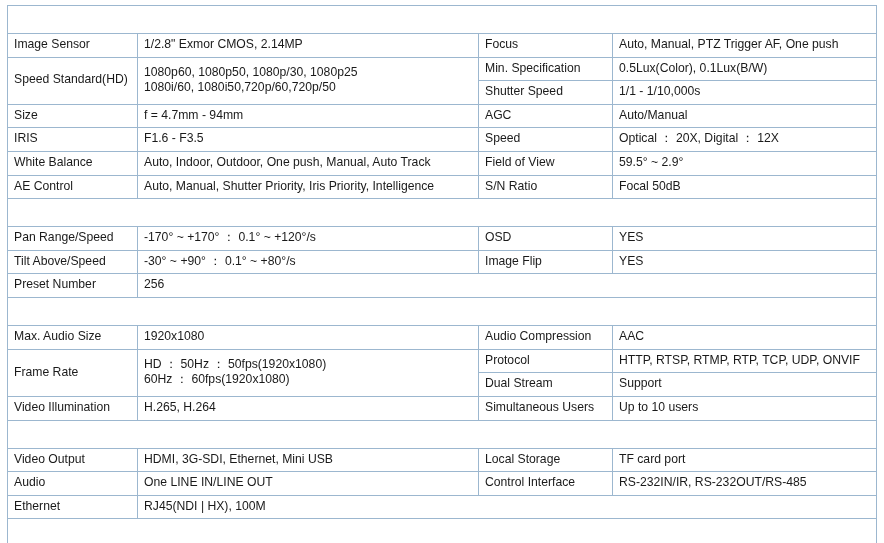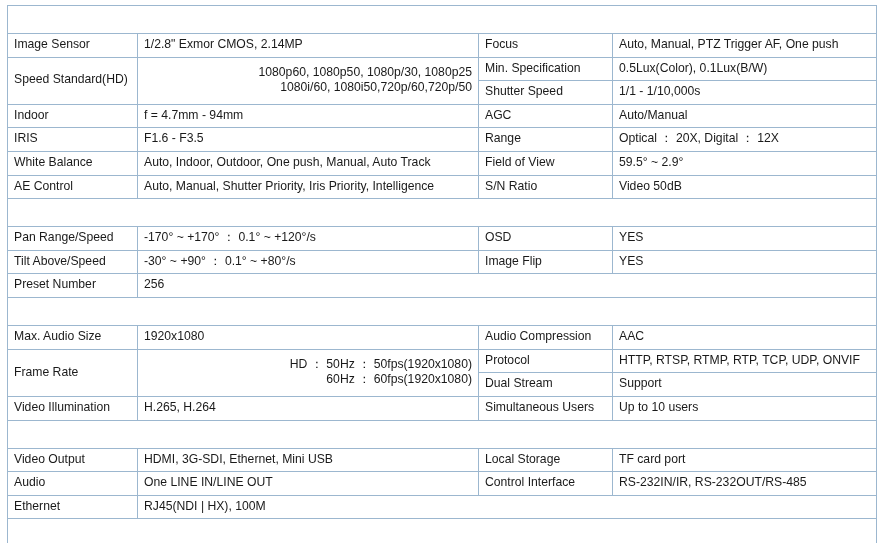--- a/index.html
+++ b/index.html
@@ -43,21 +43,21 @@
     background: #5e9ed6;
     color: #ffffff;
     text-align: center;
     font-weight: bold;
     letter-spacing: .2px;
     font-size: 12.4px;
     height: 20px;
     padding: 2px 0 3px 0;
     border-color: #5e9ed6;
   }
-  td.tall { line-height: 1.45; text-align: right; }
+  td.tall { line-height: 1.45; }
   td.multi { white-space: normal; }
   .ln { display: block; }
 </style>
 </head>
 <body>
 
 <table id="spec-table">
   <colgroup>
     <col class="c1">
       <col class="c2">
@@ -82,42 +82,42 @@
           <span class="ln">1080i/60, 1080i50,720p/60,720p/50</span>
         </td>
       <td>Min. Specification</td>
       <td>0.5Lux(Color), 0.1Lux(B/W)</td>
     </tr>
     <tr>
       <td>Shutter Speed</td>
       <td>1/1 - 1/10,000s</td>
     </tr>
     <tr>
-      <td>Indoor</td>
+      <td>Size</td>
       <td>f = 4.7mm - 94mm</td>
       <td>AGC</td>
       <td>Auto/Manual</td>
     </tr>
     <tr>
       <td>IRIS</td>
       <td>F1.6 - F3.5</td>
-      <td>Range</td>
+      <td>Speed</td>
       <td>Optical ： 20X, Digital ： 12X</td>
     </tr>
     <tr>
       <td>White Balance</td>
       <td>Auto, Indoor, Outdoor, One push, Manual, Auto Track</td>
       <td>Field of View</td>
       <td>59.5° ~ 2.9°</td>
     </tr>
     <tr>
       <td>AE Control</td>
       <td>Auto, Manual, Shutter Priority, Iris Priority, Intelligence</td>
       <td>S/N Ratio</td>
-      <td>Video 50dB</td>
+      <td>Focal 50dB</td>
     </tr>
 
     <tr>
       <td class="section" colspan="4">PTZ</td>
     </tr>
     <tr>
       <td>Pan Range/Speed</td>
       <td>-170° ~ +170° ： 0.1° ~ +120°/s</td>
       <td>OSD</td>
       <td>YES</td>

